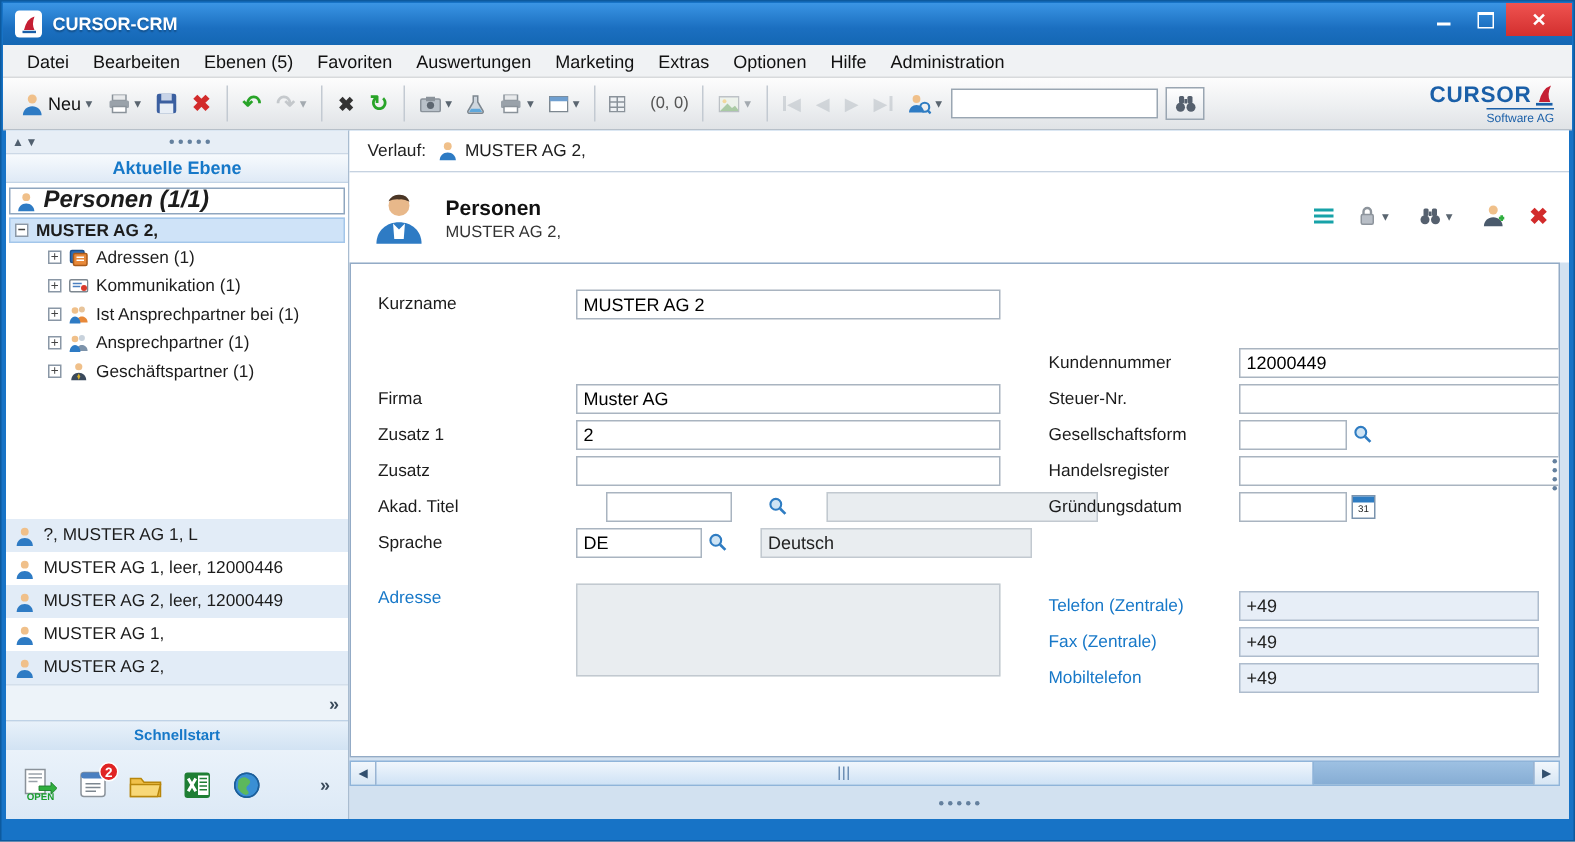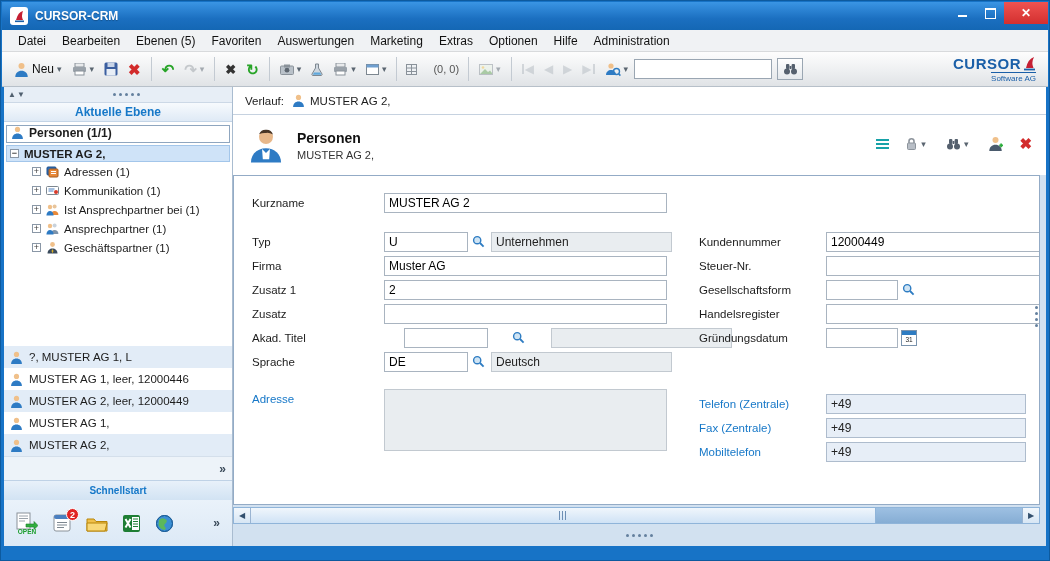--- a/index.html
+++ b/index.html
@@ -52,21 +52,21 @@
 
   
   .sidebar { width:229px; background:#fff; border-right:1px solid #a9bcd0; display:flex; flex-direction:column; }
   .sb-strip { height:16px; background:#e7eef6; border-bottom:1px solid #ccd8e6; display:flex; align-items:center; padding:0 4px; }
   .sb-strip .arrows { font-size:8px; color:#51606f; letter-spacing:1px; }
   .dots { display:flex; gap:3px; margin:0 auto; }
   .dots i { width:3px; height:3px; border-radius:50%; background:#64809e; }
   .sb-title { height:19px; display:flex; align-items:center; justify-content:center; font-weight:bold; color:#1678c8;
     background:linear-gradient(#f7fafd,#dfeaf6); border-bottom:1px solid #c3d4e6; font-size:12px; }
   .tree { padding-top:3px; }
-  .tree-root { display:flex; align-items:flex-start; gap:5px; margin:0 2px; height:18px; border:1px solid #8fa6bf; background:#fff; padding:0 4px; font-weight:bold; font-size:12px; }
+  .tree-root { display:flex; align-items:center; gap:5px; margin:0 2px; height:18px; border:1px solid #8fa6bf; background:#fff; padding:0 4px; font-weight:bold; font-size:16px;font-style:italic; }
   .tree-sel { display:flex; align-items:center; gap:5px; margin:2px 2px 0 2px; height:17px; background:#cfe3f8; border:1px solid #a3c6ea; padding:0 3px; font-size:11.5px; font-weight:bold; }
   .tree-child { display:flex; align-items:center; gap:5px; height:19px; padding-left:28px; font-size:11.5px; }
   .expander { width:9px; height:9px; border:1px solid #8a97a6; background:#fff; font-size:9px; line-height:7px; text-align:center; color:#444; flex:none; }
   .expander.plus::before { content:"+"; }
   .expander.minus::before { content:"\2212"; }
   .sb-gap { flex:1; background:#fff; }
   .hist-row { height:22px; display:flex; align-items:center; gap:6px; padding:0 6px; font-size:11.5px; background:#fff; }
   .hist-row:nth-child(odd) { background:#e2ecf7; }
   .hist-more { height:24px; background:#edf3f9; border-top:1px solid #d4dfeb; display:flex; align-items:center; justify-content:flex-end; padding-right:6px; }
   .chev { font-size:12px; color:#3a4a5a; font-weight:bold; }
@@ -572,31 +572,20 @@
       </div>
 
 
       <div class="panel">
 
         <div class="frow" style="left:18px; top:16px;">
           <span class="flabel">Kurzname</span>
           <input class="inp w283" type="text" value="MUSTER AG 2" style="">
         </div>
 
-        <div class="frow" style="left:18px; top:55px;">
-          <span class="flabel">Typ</span>
-          <input class="inp w84" type="text" value="U" style="">
-          <span class="lookup">
-            <svg width="13" height="13" viewBox="0 0 13 13">
-                <circle cx="5.2" cy="5.2" r="3.6" fill="#cfe4f4" stroke="#2e7cc2" stroke-width="1.4"></circle>
-                <line x1="8" y1="8" x2="11.6" y2="11.6" stroke="#2e7cc2" stroke-width="1.8"></line>
-              </svg>
-          </span>
-          <span class="ro w181" style="margin-left:4px">Unternehmen</span>
-        </div>
 
         <div class="frow" style="left:18px; top:79px;">
           <span class="flabel">Firma</span>
           <input class="inp w283" type="text" value="Muster AG" style="">
         </div>
 
         <div class="frow" style="left:18px; top:103px;">
           <span class="flabel">Zusatz 1</span>
           <input class="inp w283" type="text" value="2" style="">
         </div>
@@ -620,21 +609,21 @@
 
         <div class="frow" style="left:18px; top:175px;">
           <span class="flabel">Sprache</span>
           <input class="inp w84" type="text" value="DE" style="">
           <span class="lookup">
             <svg width="13" height="13" viewBox="0 0 13 13">
                 <circle cx="5.2" cy="5.2" r="3.6" fill="#cfe4f4" stroke="#2e7cc2" stroke-width="1.4"></circle>
                 <line x1="8" y1="8" x2="11.6" y2="11.6" stroke="#2e7cc2" stroke-width="1.8"></line>
               </svg>
           </span>
-          <span class="ro w181" style="margin-left:4px">Deutsch</span>
+          <span class="ro w181" style="margin-left:20px">Deutsch</span>
         </div>
 
         <div class="frow" style="left:18px; top:213px; height:62px; align-items:flex-start;">
           <span class="flabel blue" style="padding-top:4px">Adresse</span>
           <div class="addr-box"></div>
         </div>
 
         <div class="frow" style="left:465px; top:55px;">
           <span class="flabel2">Kundennummer</span>
           <input class="inp w200" type="text" value="12000449" style="">

